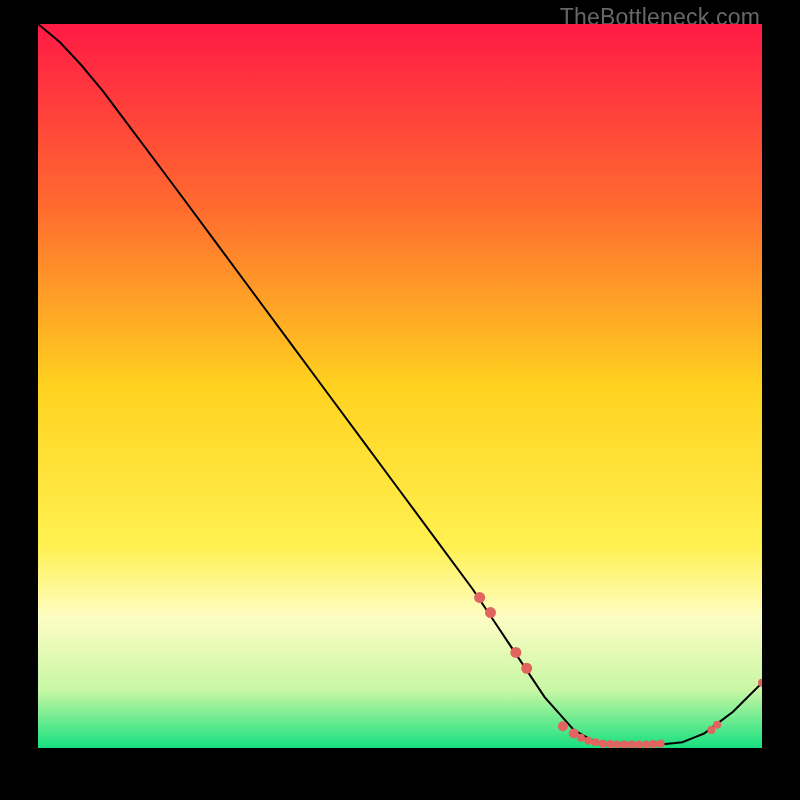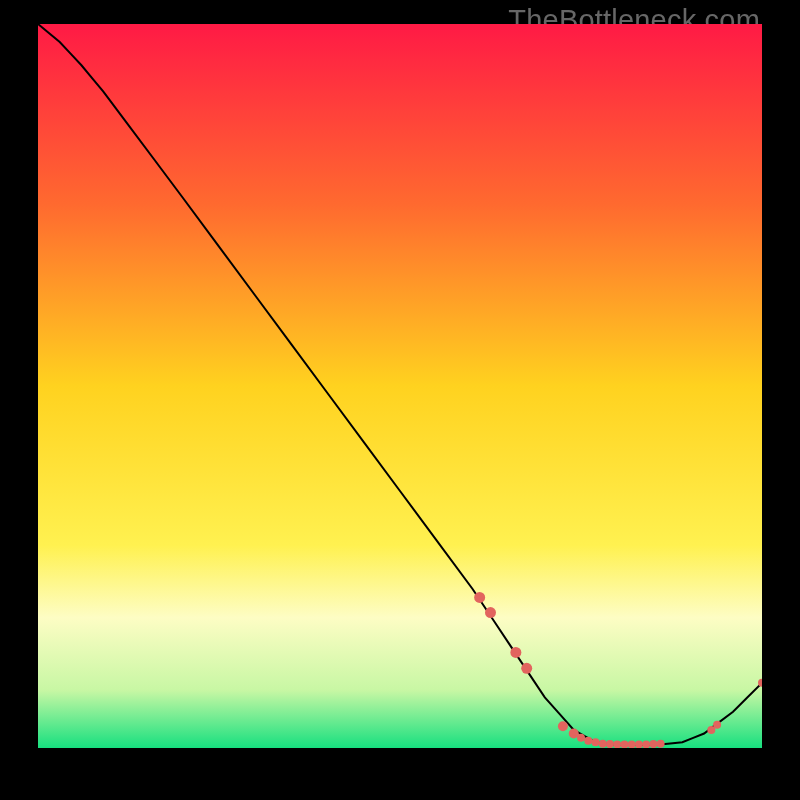--- a/index.html
+++ b/index.html
@@ -17,21 +17,21 @@
     top: 24px;
     width: 724px;
     height: 724px;
     background: #000;
   }
   .watermark {
     position: absolute;
     top: 4px;
     right: 40px;
     color: #676767;
-    font-size: 29px;
+    font-size: 23px;
     letter-spacing: 0.2px;
     white-space: nowrap;
   }
   svg { display: block; }
 </style>
 </head>
 <body>
 
 <div class="watermark">TheBottleneck.com</div>
 

